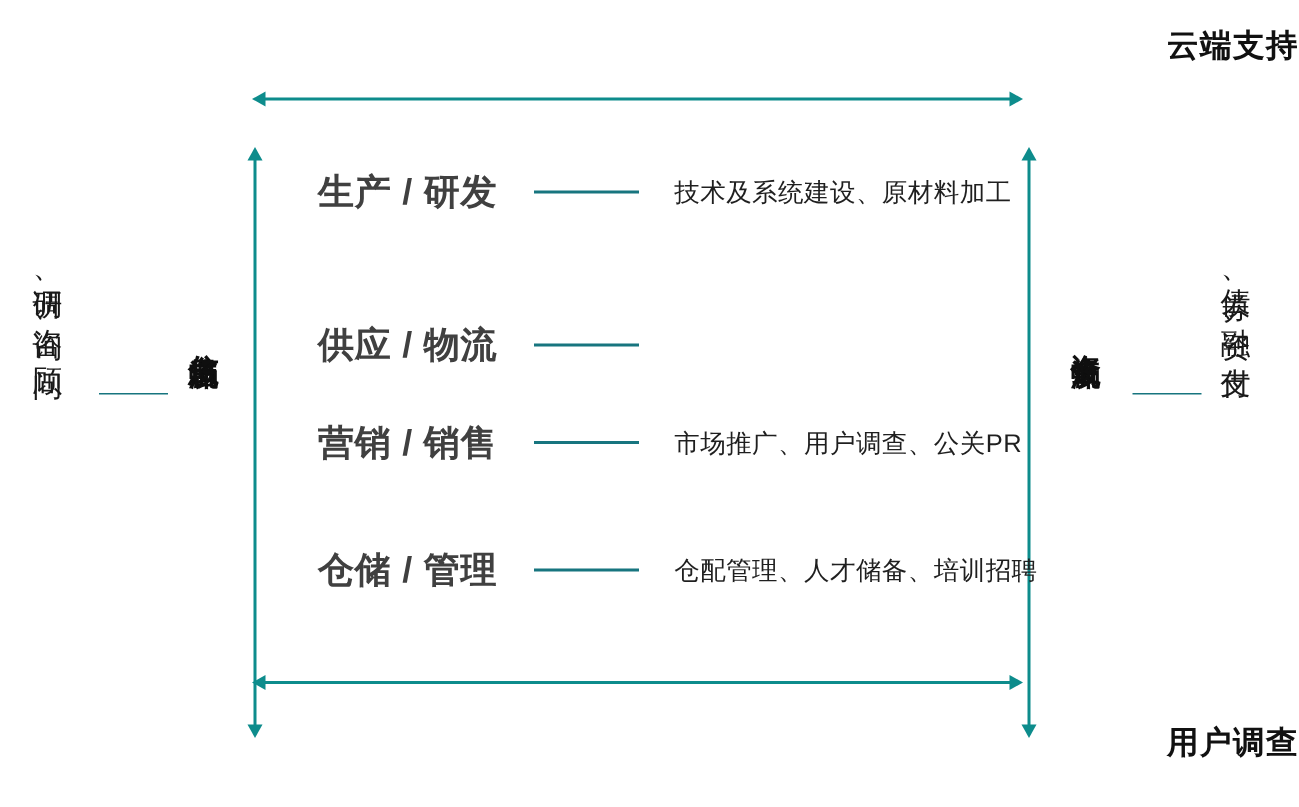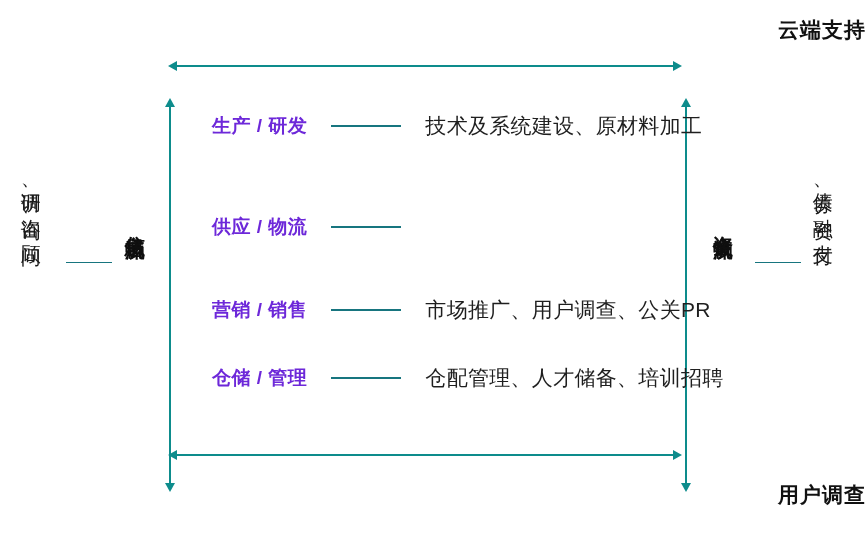--- a/index.html
+++ b/index.html
@@ -59,35 +59,35 @@
   .head-down {
     bottom:0; left:2px;
     border-left:5px solid transparent;
     border-right:5px solid transparent;
     border-top:9px solid #0d8c8c;
   }
 
   
   .row { position:absolute; display:flex; align-items:center; }
   .row-label {
-    font-size:19px;
+    font-size:24px;
     font-weight:bold;
-    color:#6d28d9;
+    color:#404040;
     white-space:nowrap;
     letter-spacing:0.5px;
   }
   .row-connector {
     width:70px;
     height:1.6px;
     background:#17757f;
     margin:0 24px;
     flex:0 0 auto;
   }
   .row-desc {
-    font-size:21px;
+    font-size:17px;
     color:#1f1f1f;
     white-space:nowrap;
     letter-spacing:0.3px;
   }
 
   
   .vtext {
     position:absolute;
     writing-mode:vertical-rl;
     text-orientation:upright;
@@ -141,21 +141,21 @@
     <div class="row-label">生产 / 研发</div>
     <div class="row-connector"></div>
     <div class="row-desc">技术及系统建设、原材料加工</div>
   </div>
 
   <div class="row" style="left:212px; top:186px;margin-top:28px;">
     <div class="row-label">供应 / 物流</div>
     <div class="row-connector"></div>
   </div>
 
-  <div class="row" style="left:212px; top:296px;">
+  <div class="row" style="left:212px; top:279px;">
     <div class="row-label">营销 / 销售</div>
     <div class="row-connector"></div>
     <div class="row-desc">市场推广、用户调查、公关PR</div>
   </div>
 
   <div class="row" style="left:212px; top:364px;">
     <div class="row-label">仓储 / 管理</div>
     <div class="row-connector"></div>
     <div class="row-desc">仓配管理、人才储备、培训招聘</div>
   </div>

